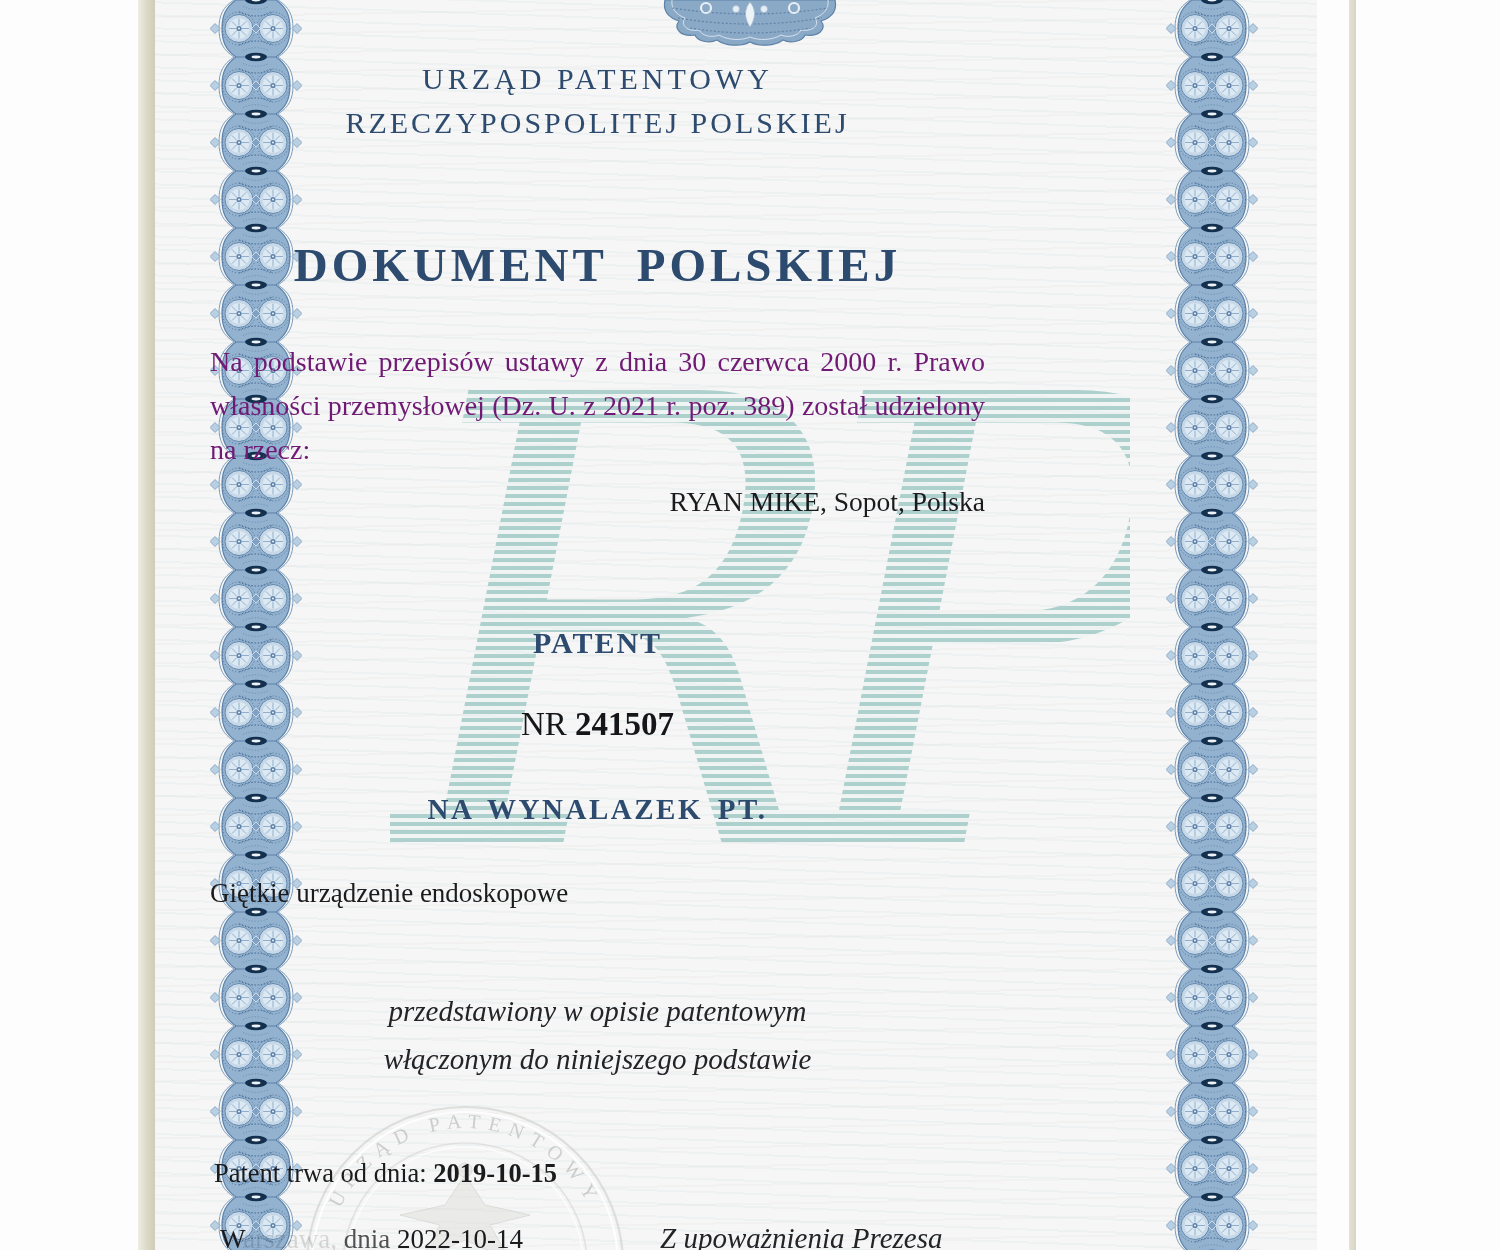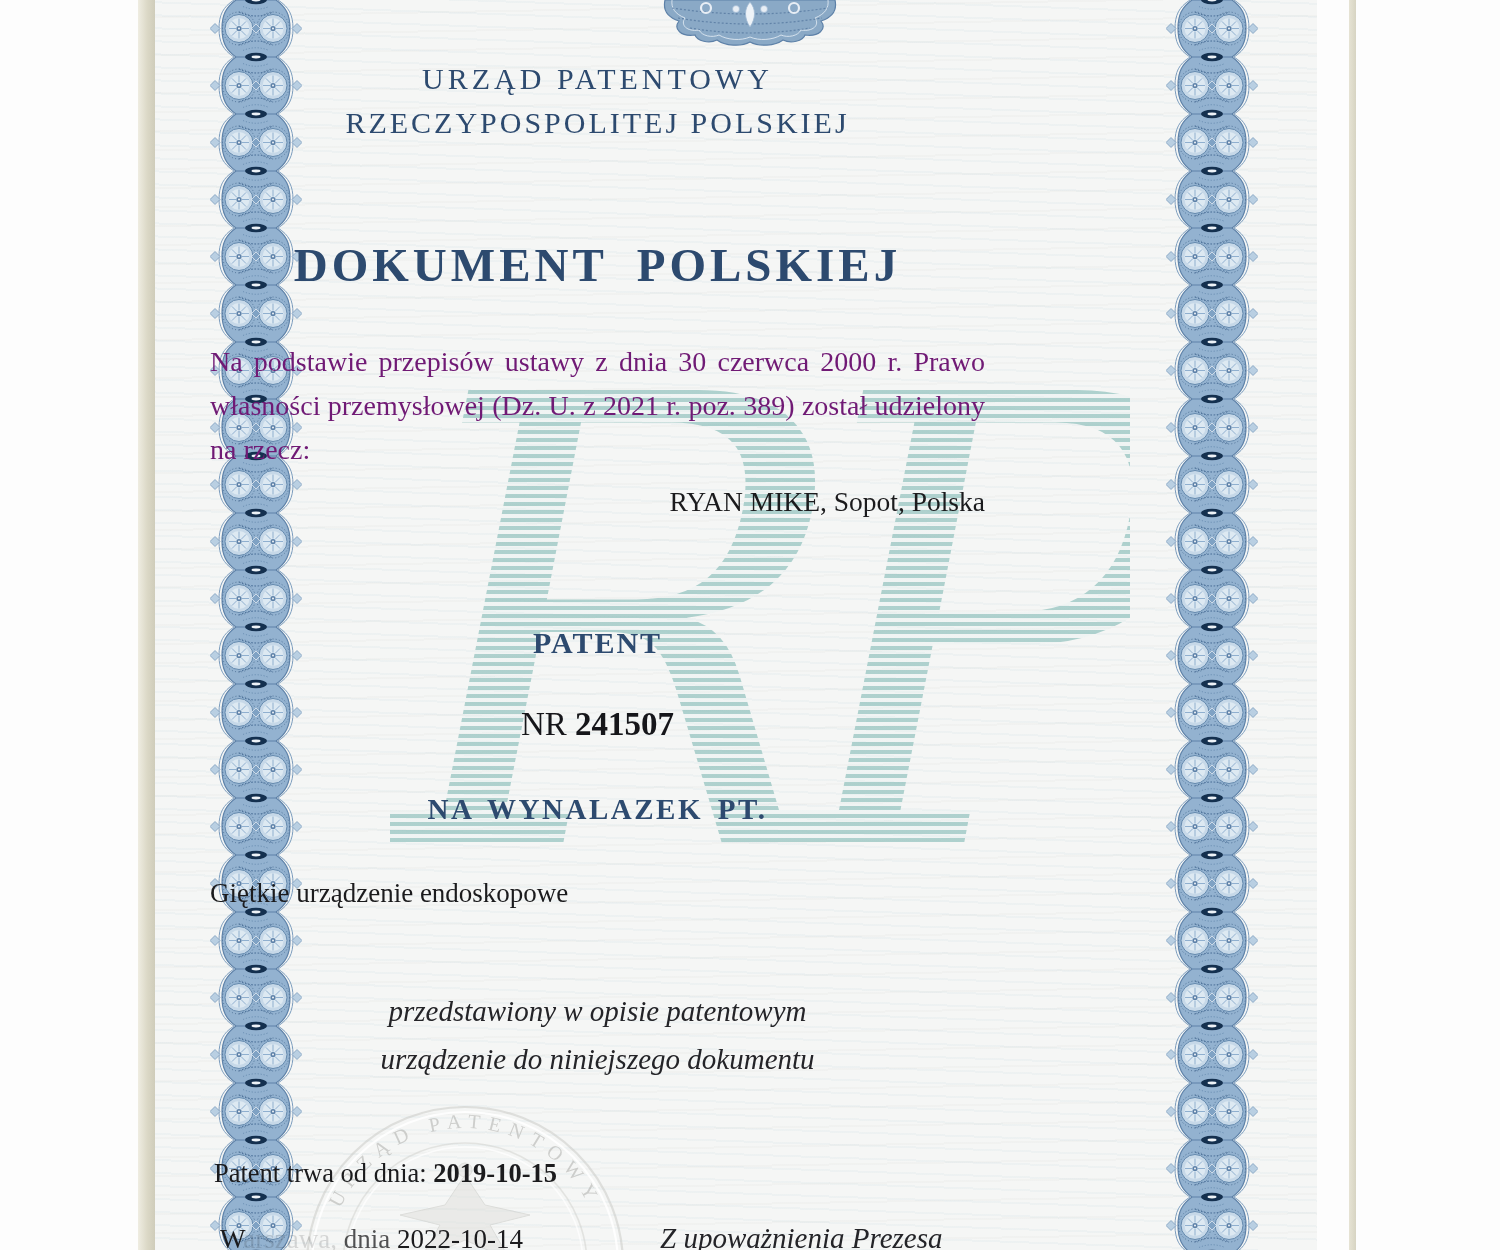--- a/index.html
+++ b/index.html
@@ -165,21 +165,21 @@
 
   <div class="nr-line ctr">
     <span>NR</span>
     <span class="num">241507</span>
   </div>
 
   <div class="inv-h ctr navy">NA WYNALAZEK PT.</div>
   <div class="inv-title">Giętkie urządzenie endoskopowe</div>
 
   <div class="note1 ctr">przedstawiony w opisie patentowym</div>
-  <div class="note2 ctr">urządzenie do niniejszego dokumentu</div>
+  <div class="note2 ctr">włączonym do niniejszego podstawie</div>
 
   <div class="validity">
     <span>Patent trwa od dnia:</span>
     <span class="date">2019-10-15</span>
   </div>
 
   <div class="issue-line">
     <span>W</span><span class="obscured">arszawa,</span><span class="mid"> dnia </span><span>2022-10-14</span>
   </div>
 

